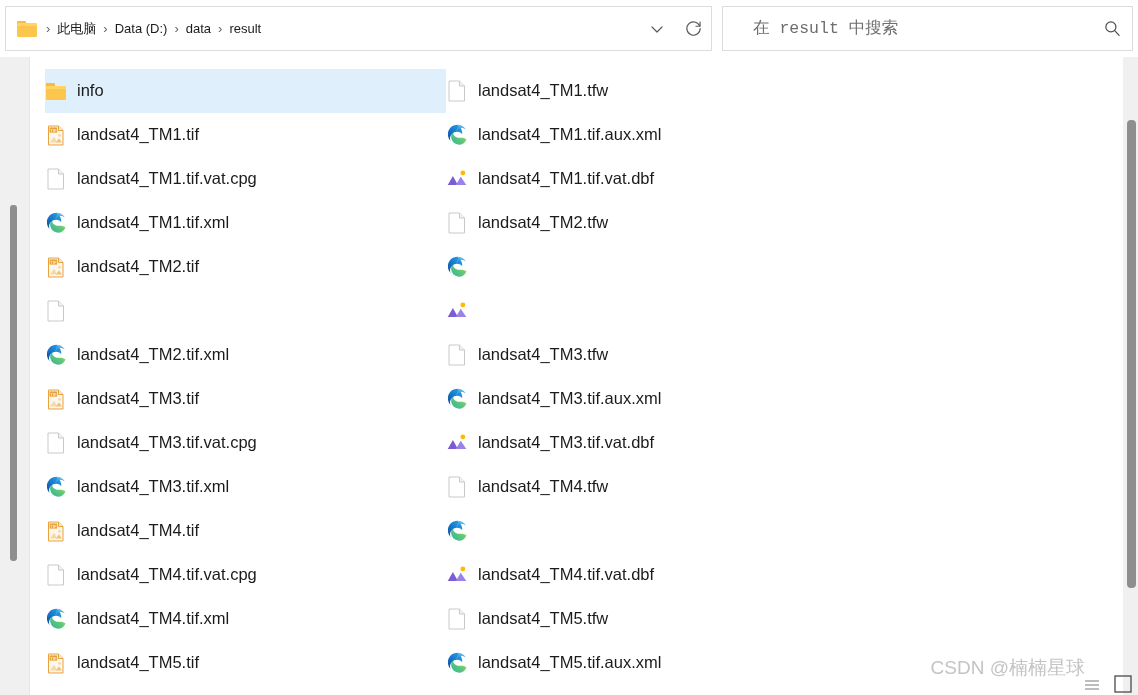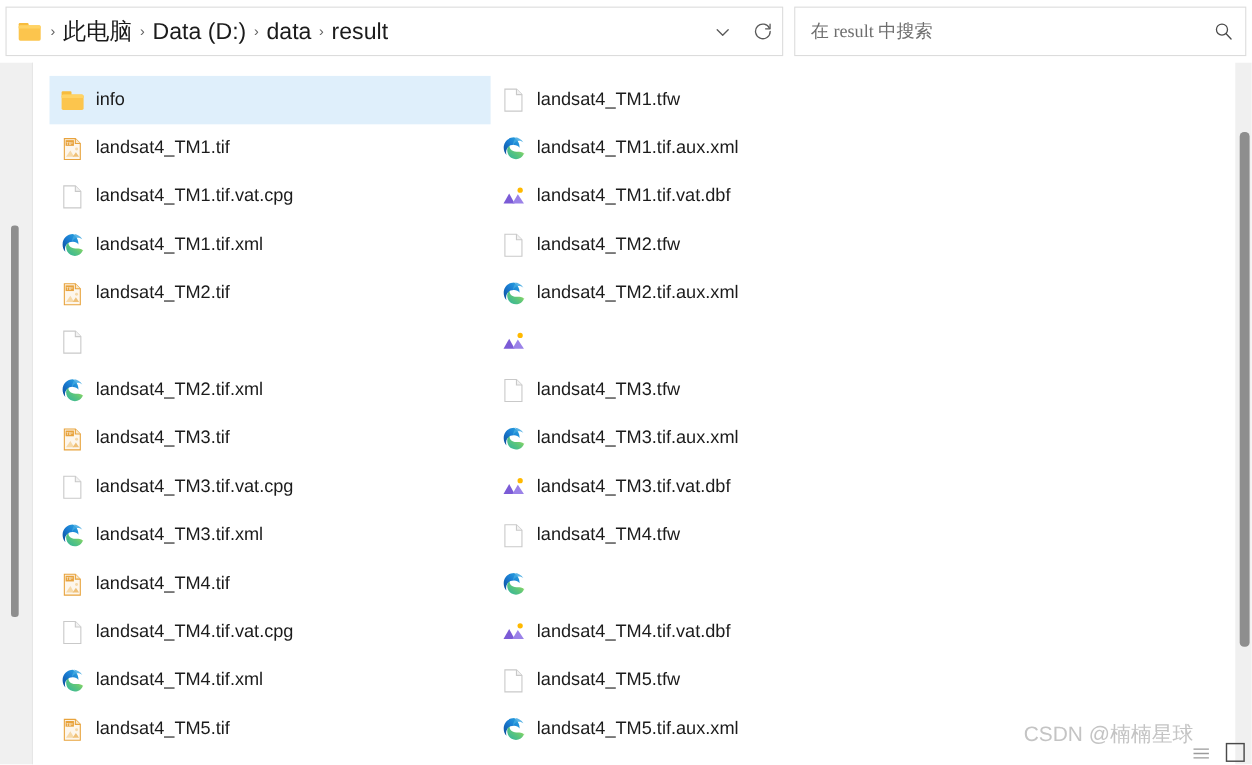--- a/index.html
+++ b/index.html
@@ -59,21 +59,21 @@
   }
   .crumbs {
     display: flex;
     align-items: center;
     margin-left: 5px;
     flex: 1 1 auto;
     min-width: 0;
     overflow: hidden;
   }
   .crumb {
-    font-size: 21px;
+    font-size: 13px;
     color: #1b1b1b;
     padding: 3px 4px;
     white-space: nowrap;
     line-height: 1.2;
   }
   .crumb-sep {
     color: #636363;
     font-size: 13px;
     padding: 0 3px;
     user-select: none;
@@ -95,24 +95,24 @@
     border: 1px solid #dcdcdc;
     background: #ffffff;
     display: flex;
     align-items: center;
   }
   .search-input {
     flex: 1 1 auto;
     border: 0;
     outline: 0;
     background: transparent;
-    font-family: Liberation Serif, serif;
+    font-family: Liberation Mono, monospace;
     font-size: 16.5px;
     color: #1b1b1b;
-    margin-left: 12px;
+    margin-left: 28px;
     min-width: 0;
   }
   .search-input::placeholder { color: #6e6e6e; opacity: 1; }
   .search-icon-wrap {
     width: 40px; height: 43px;
     display: flex;
     align-items: center;
     justify-content: center;
     flex: 0 0 auto;
   }
@@ -159,21 +159,20 @@
     top: 12px;
   }
   .col-left  { left: 14px;  width: 401px; }
   .col-right { left: 415px; width: 401px; }
 
   .frow {
     position: relative;
     height: 44px;
     display: flex;
     align-items: center;
-    padding-left: 10px;
   }
   .frow.selected {
     background: #dfeffb;
   }
   .ficon {
     width: 22px; height: 24px;
     flex: 0 0 auto;
     position: relative;
     margin-right: 10px;
   }
@@ -579,21 +578,20 @@
                   <stop offset="0" stop-color="#2DB2A0"></stop>
                   <stop offset="0.5" stop-color="#5FC77A"></stop>
                   <stop offset="1" stop-color="#B9E44F"></stop>
                 </linearGradient>
               </defs>
               <path d="M21.4 16.6c-.4 1.9-1.6 3.6-3.3 4.7-2.6 1.7-6 1.7-8.6.2 -2.6-1.5-4.2-4.3-4.2-7.3 0-2.1 1-4.1 2.7-5.3-.6 1.3-.5 2.9.4 4.1 1.3 1.8 3.6 2.4 5.7 2.5 1.9.1 3.9-.1 5.6.7.9.4 1.6 1 1.7 1.4z" fill="url(#eg2)"></path>
               <path d="M12 1.9C6.3 1.9 2 6.2 2 11.9c0 2.6 1 5 2.7 6.8 -.8-2.1-.6-4.6.7-6.5C6.9 10 9.4 8.9 12 9.1c2 .1 3.9 1 5 2.6 .2-3.1-1-6.2-3.3-8.3-.6-.5-1.2-1-1.7-1.5z" fill="url(#eg1)"></path>
               <path d="M12 1.9c3.6 0 6.9 1.9 8.7 5-1.3-1.2-3.1-1.8-4.9-1.6 -2.3.3-4.2 1.9-5 4 .2-2.6 1.1-5.1 2.6-7.1 .2-.2.4-.3.6-.3z" fill="#3FA7E0" opacity="0.85"></path>
             </svg>
           </div>
-          <span class="flabel">landsat4_TM2.tif.aux.xml</span>
         </div>
         <div class="frow">
           <div class="ficon ic-dbf">
             <svg width="23" height="23" viewBox="0 0 24 24">
               <circle cx="17.6" cy="6.2" r="2.5" fill="#FFB900"></circle>
               <path d="M1.8 18.8 L7.2 9.3 L12.4 18.8 Z" fill="#7B5BD6"></path>
               <path d="M10.2 18.8 L15.4 10.1 L21.2 18.8 Z" fill="#9B82E8"></path>
             </svg>
           </div>
         </div>

